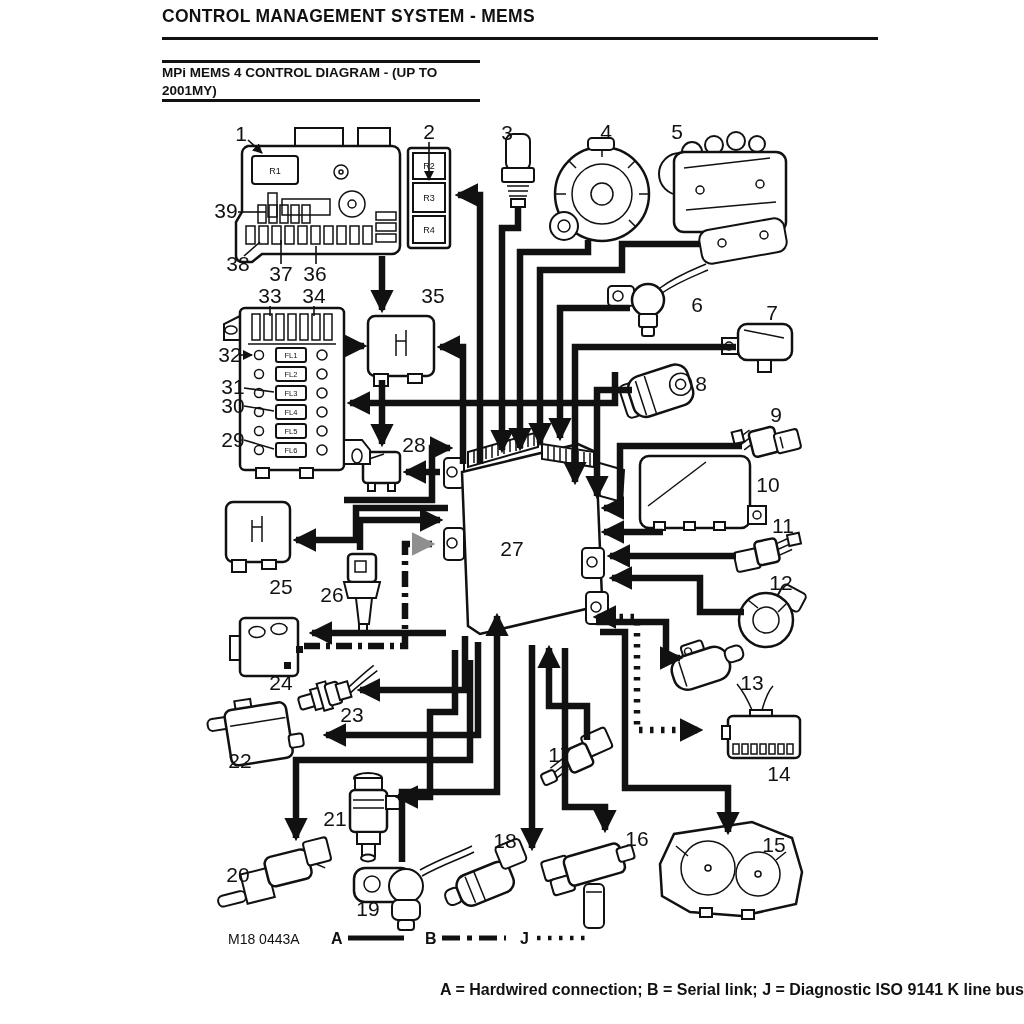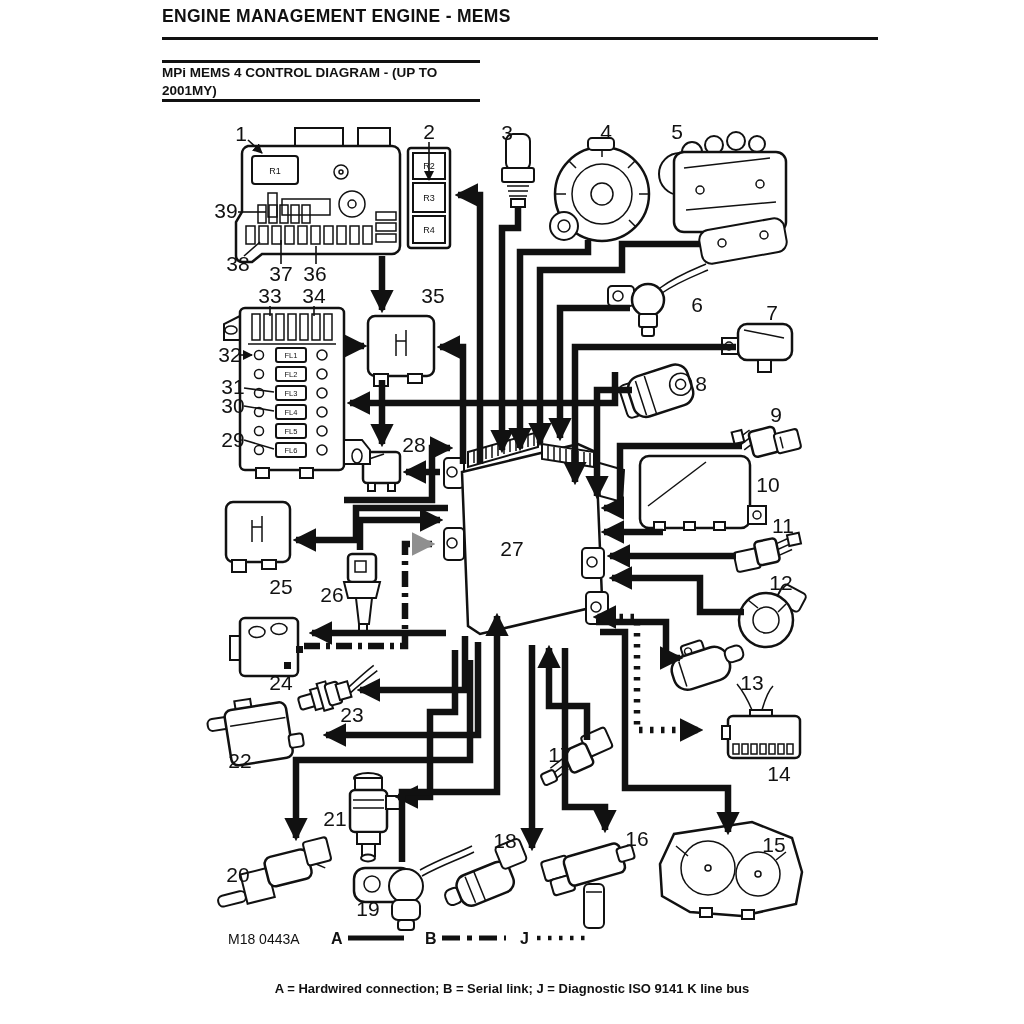--- a/index.html
+++ b/index.html
@@ -4,39 +4,39 @@
 <style>
   html,body{margin:0;padding:0;background:#ffffff;}
   .page{position:relative;width:1024px;height:1024px;background:#ffffff;overflow:hidden;
         font-family:"Liberation Sans",sans-serif;color:#111;}
   .title{position:absolute;left:162px;top:6px;font-size:17.5px;font-weight:bold;letter-spacing:.3px;}
   .rule{position:absolute;background:#111;}
   .rule-title{left:162px;top:37px;width:716px;height:3px;}
   .rule-sec-top{left:162px;top:60px;width:318px;height:3px;}
   .rule-sec-bot{left:162px;top:99px;width:318px;height:3px;}
   .sec-head{position:absolute;left:162px;top:64px;width:308px;font-size:13.5px;font-weight:bold;line-height:1.3;}
-  .caption{position:absolute;left:0;top:981px;width:1024px;text-align:center;font-size:13px;font-weight:bold;}
+  .caption{position:absolute;left:0;top:981px;width:1024px;text-align:right;font-size:16px;font-weight:bold;}
   svg text{font-family:"Liberation Sans",sans-serif;fill:#111;}
   .num{font-size:21px;}
   .tiny{font-size:9px;}
   .fl{font-size:7.5px;}
   .legend-key{font-size:16px;font-weight:bold;}
   .figref{font-size:14px;}
   .part{fill:#ffffff;stroke:#111;stroke-width:2;}
   .partT{fill:#ffffff;stroke:#111;stroke-width:2.5;}
   .detail{fill:none;stroke:#111;stroke-width:1.5;}
   .arrow{fill:none;stroke:#111;stroke-width:6.5;}
   .leader{fill:none;stroke:#111;stroke-width:1.6;}
 </style>
 </head>
 <body>
 
 <div class="page">
 
-  <div class="title">ENGINE MANAGEMENT ENGINE - MEMS</div>
+  <div class="title">CONTROL MANAGEMENT SYSTEM - MEMS</div>
   <div class="rule rule-title"></div>
   <div class="rule rule-sec-top"></div>
   <div class="sec-head">MPi MEMS 4 CONTROL DIAGRAM - (UP TO 2001MY)</div>
   <div class="rule rule-sec-bot"></div>
   <div class="caption">A = Hardwired connection; B = Serial link; J = Diagnostic ISO 9141 K line bus</div>
 
   <svg width="1024" height="1024" viewBox="0 0 1024 1024" style="position:absolute;left:0;top:0">
     <defs>
       <marker id="ah" viewBox="0 0 10 10" refX="8.6" refY="5" markerWidth="3.6" markerHeight="3.6" orient="auto">
         <path d="M0,0 L10,5 L0,10 Z" fill="#111"></path>

